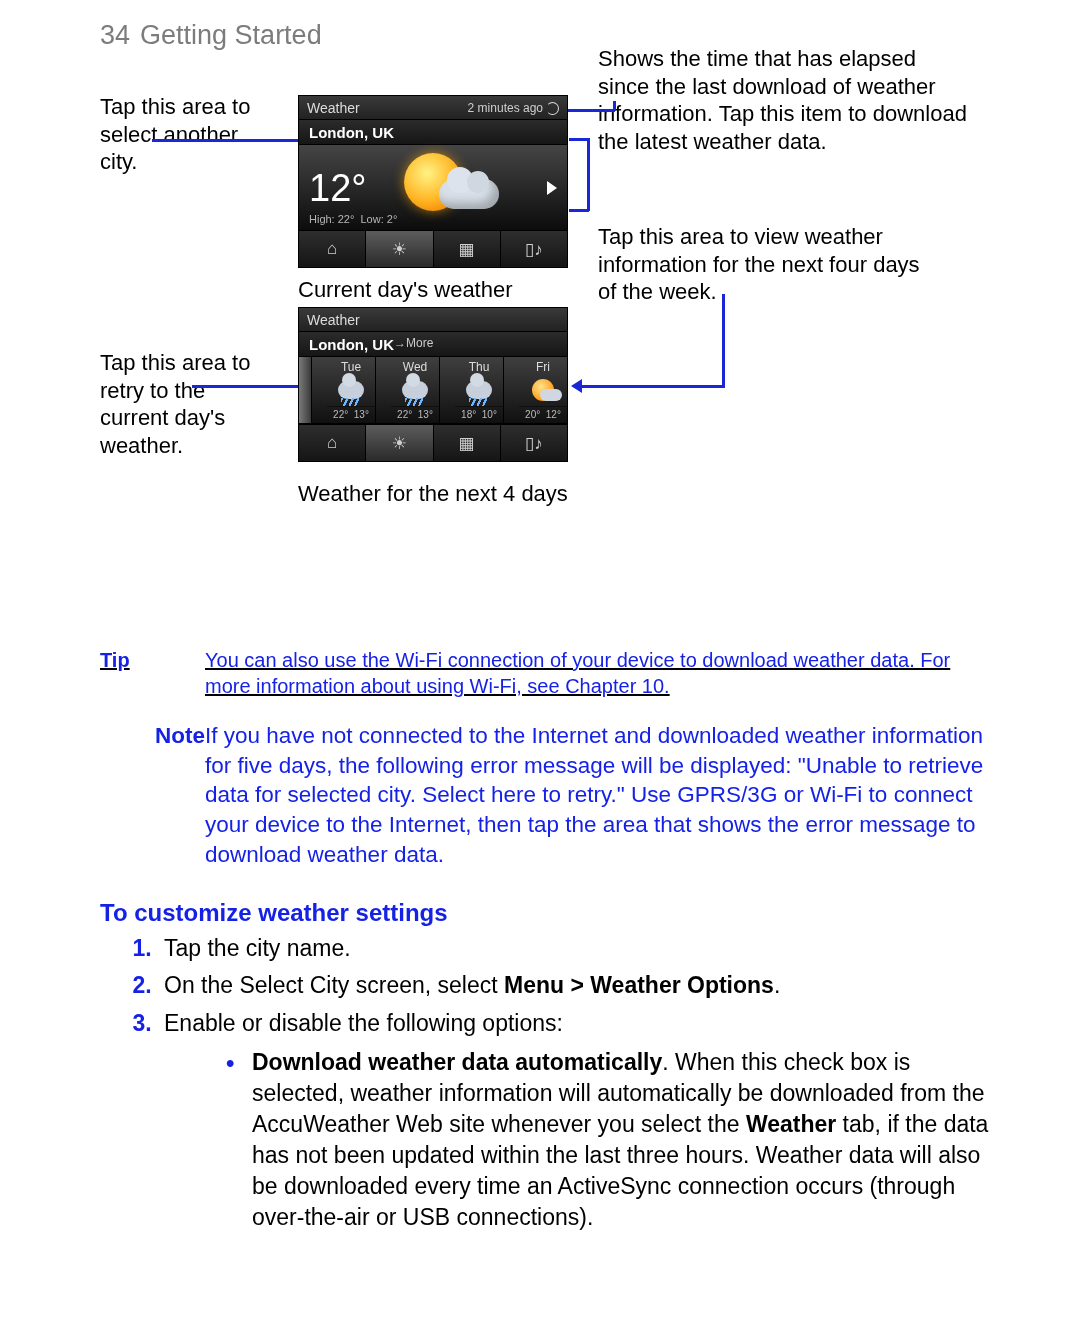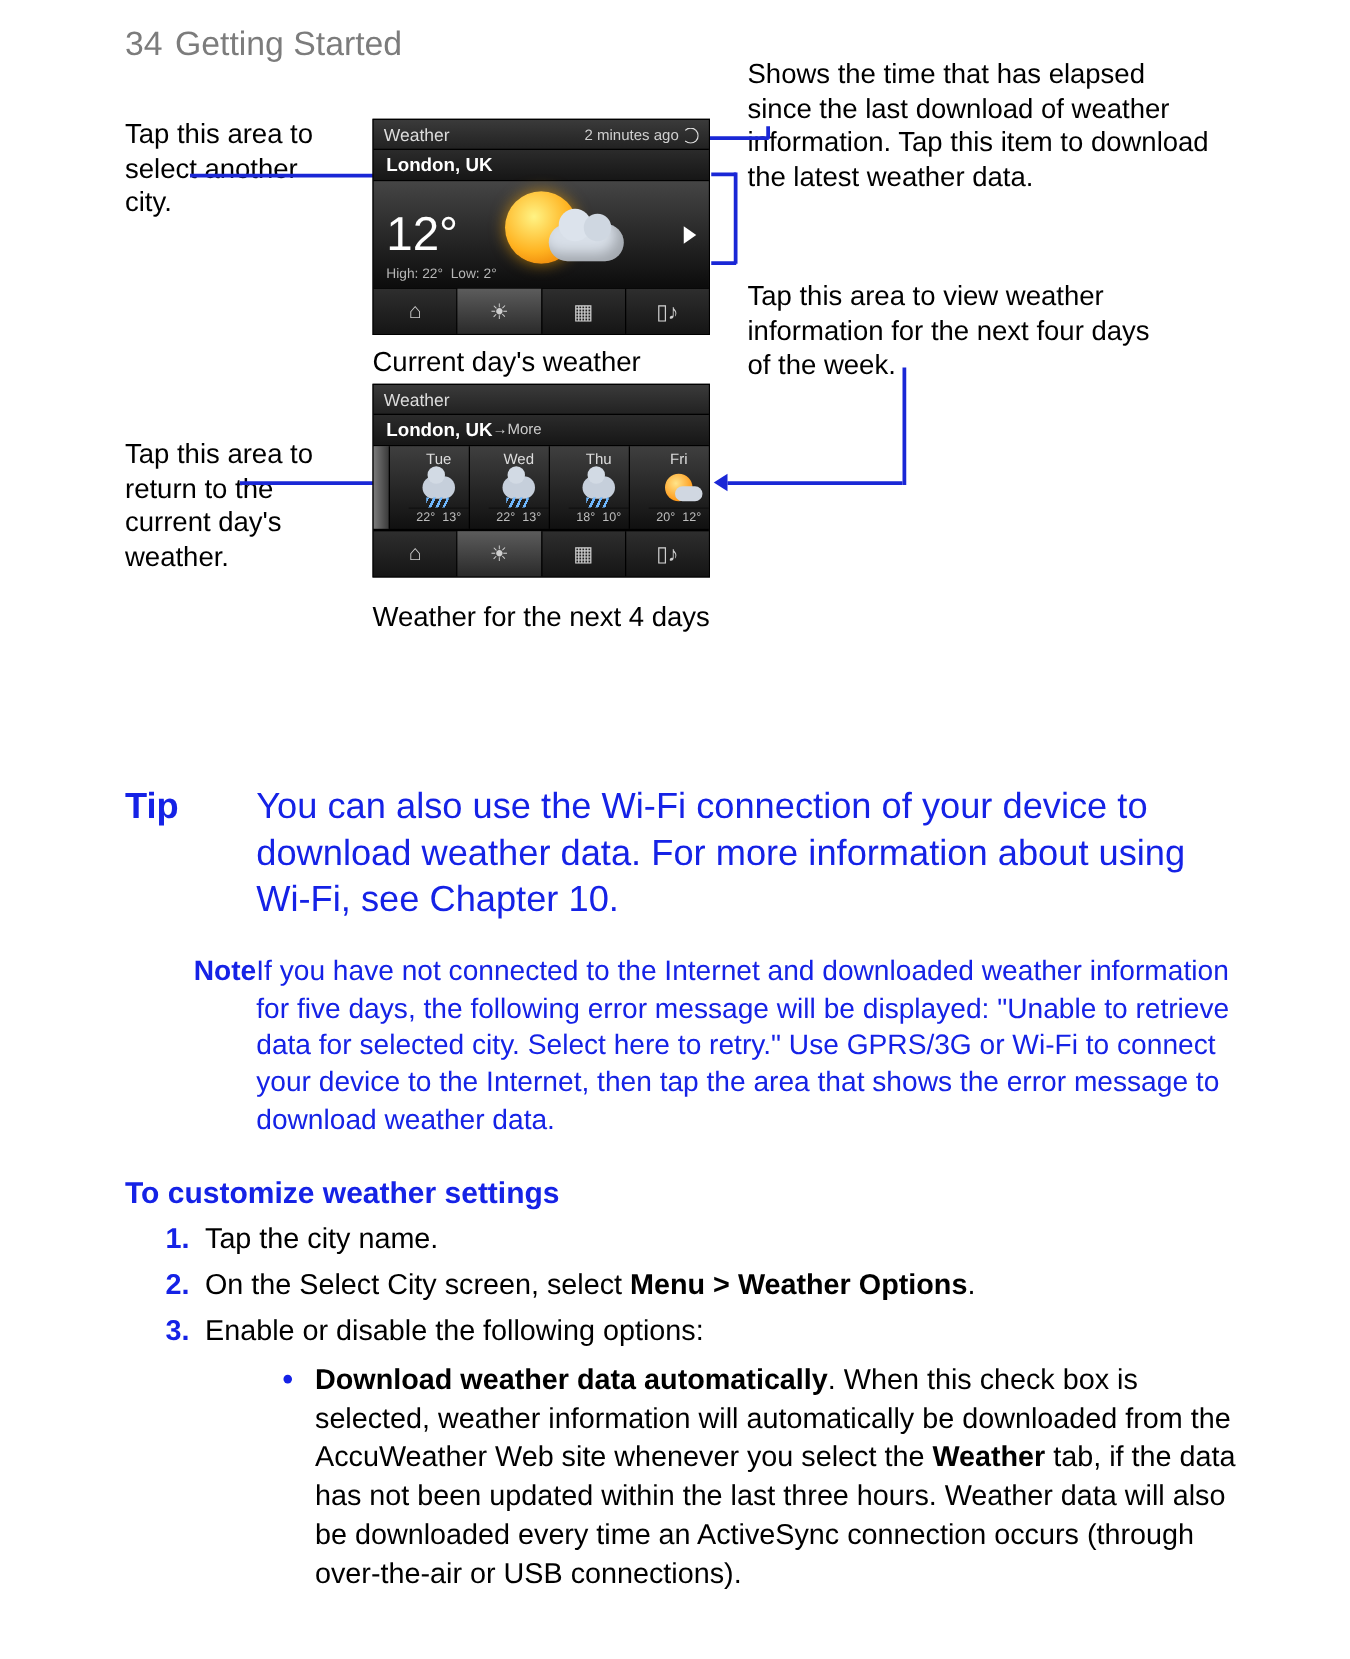--- a/index.html
+++ b/index.html
@@ -118,21 +118,21 @@
   .rain::before{content:"";position:absolute;left:4px;top:-8px;width:14px;height:14px;background:#d2dae4;border-radius:50%;}
   .rain::after{content:"";position:absolute;left:3px;top:17px;width:18px;height:8px;
     background:repeating-linear-gradient(115deg,#6fb8ff 0 2px,transparent 2px 5px);}
   .sunny { width:22px;height:22px;border-radius:50%;background:radial-gradient(circle at 40% 35%,#ffe48a,#ff9a1a 70%);position:relative;}
   .sunny::after{content:"";position:absolute;left:8px;top:10px;width:22px;height:12px;background:#d0d7e1;border-radius:10px;}
   .ft{font-size:10px;color:#bdbdbd;border-top:1px solid rgba(0,0,0,.4);padding-top:2px;}
 
   .caption { font-size:22px; color:#000; }
 
   
-  .tiprow { display:flex; margin-top:38px; font-size:29px; line-height:1.3; }
+  .tiprow { display:flex; margin-top:58px; font-size:20px; line-height:1.3;text-decoration:underline; }
   .tiprow .lbl { color:#1522e6; font-weight:bold; width:105px; flex:none;}
   .tiprow .body{ color:#1522e6; }
   .noterow { display:flex; margin-top:22px; font-size:22.5px; line-height:1.32;}
   .noterow .lbl{ color:#1522e6; font-weight:bold; width:105px; flex:none;text-align:right;}
   .noterow .body{ color:#1522e6;}
 
   h3.sect { color:#1522e6; font-size:24px; font-weight:bold; margin:30px 0 6px 0;}
 
   ol.steps { margin:0 0 0 28px; padding:0;}
   ol.steps > li { font-size:23px; line-height:1.35; margin:6px 0 6px 30px; padding-left:6px;}
@@ -149,21 +149,21 @@
 <div class="page">
   <div class="header">
     <span class="pnum">34</span><span>Getting Started</span>
   </div>
 
   <div class="fig-area">
 
     <div class="callout" style="left:498px; top:-34px; width:370px;">Shows the time that has elapsed since the last download of weather information. Tap this item to download the latest weather data.</div>
     <div class="callout" style="left:0; top:14px; width:155px;">Tap this area to select another city.</div>
     <div class="callout" style="left:498px; top:144px; width:330px;">Tap this area to view weather information for the next four days of the week.</div>
-    <div class="callout" style="left:0; top:270px; width:168px;">Tap this area to return to the current day's weather.</div>
+    <div class="callout" style="left:0; top:270px; width:168px;">Tap this area to retry to the current day's weather.</div>
 
     <div class="hline" style="left:52px; top:60px; width:152px;"></div>
     <div class="arrowR" style="left:204px; top:54px;"></div>
 
     <div class="vline" style="left:513px; top:22px; height:10px;"></div>
     <div class="hline" style="left:460px; top:30px; width:55px;"></div>
     <div class="arrowL" style="left:449px; top:24px;"></div>
 
     <div class="hline" style="left:469px; top:59px; width:20px;"></div>
     <div class="hline" style="left:469px; top:130px; width:20px;"></div>

